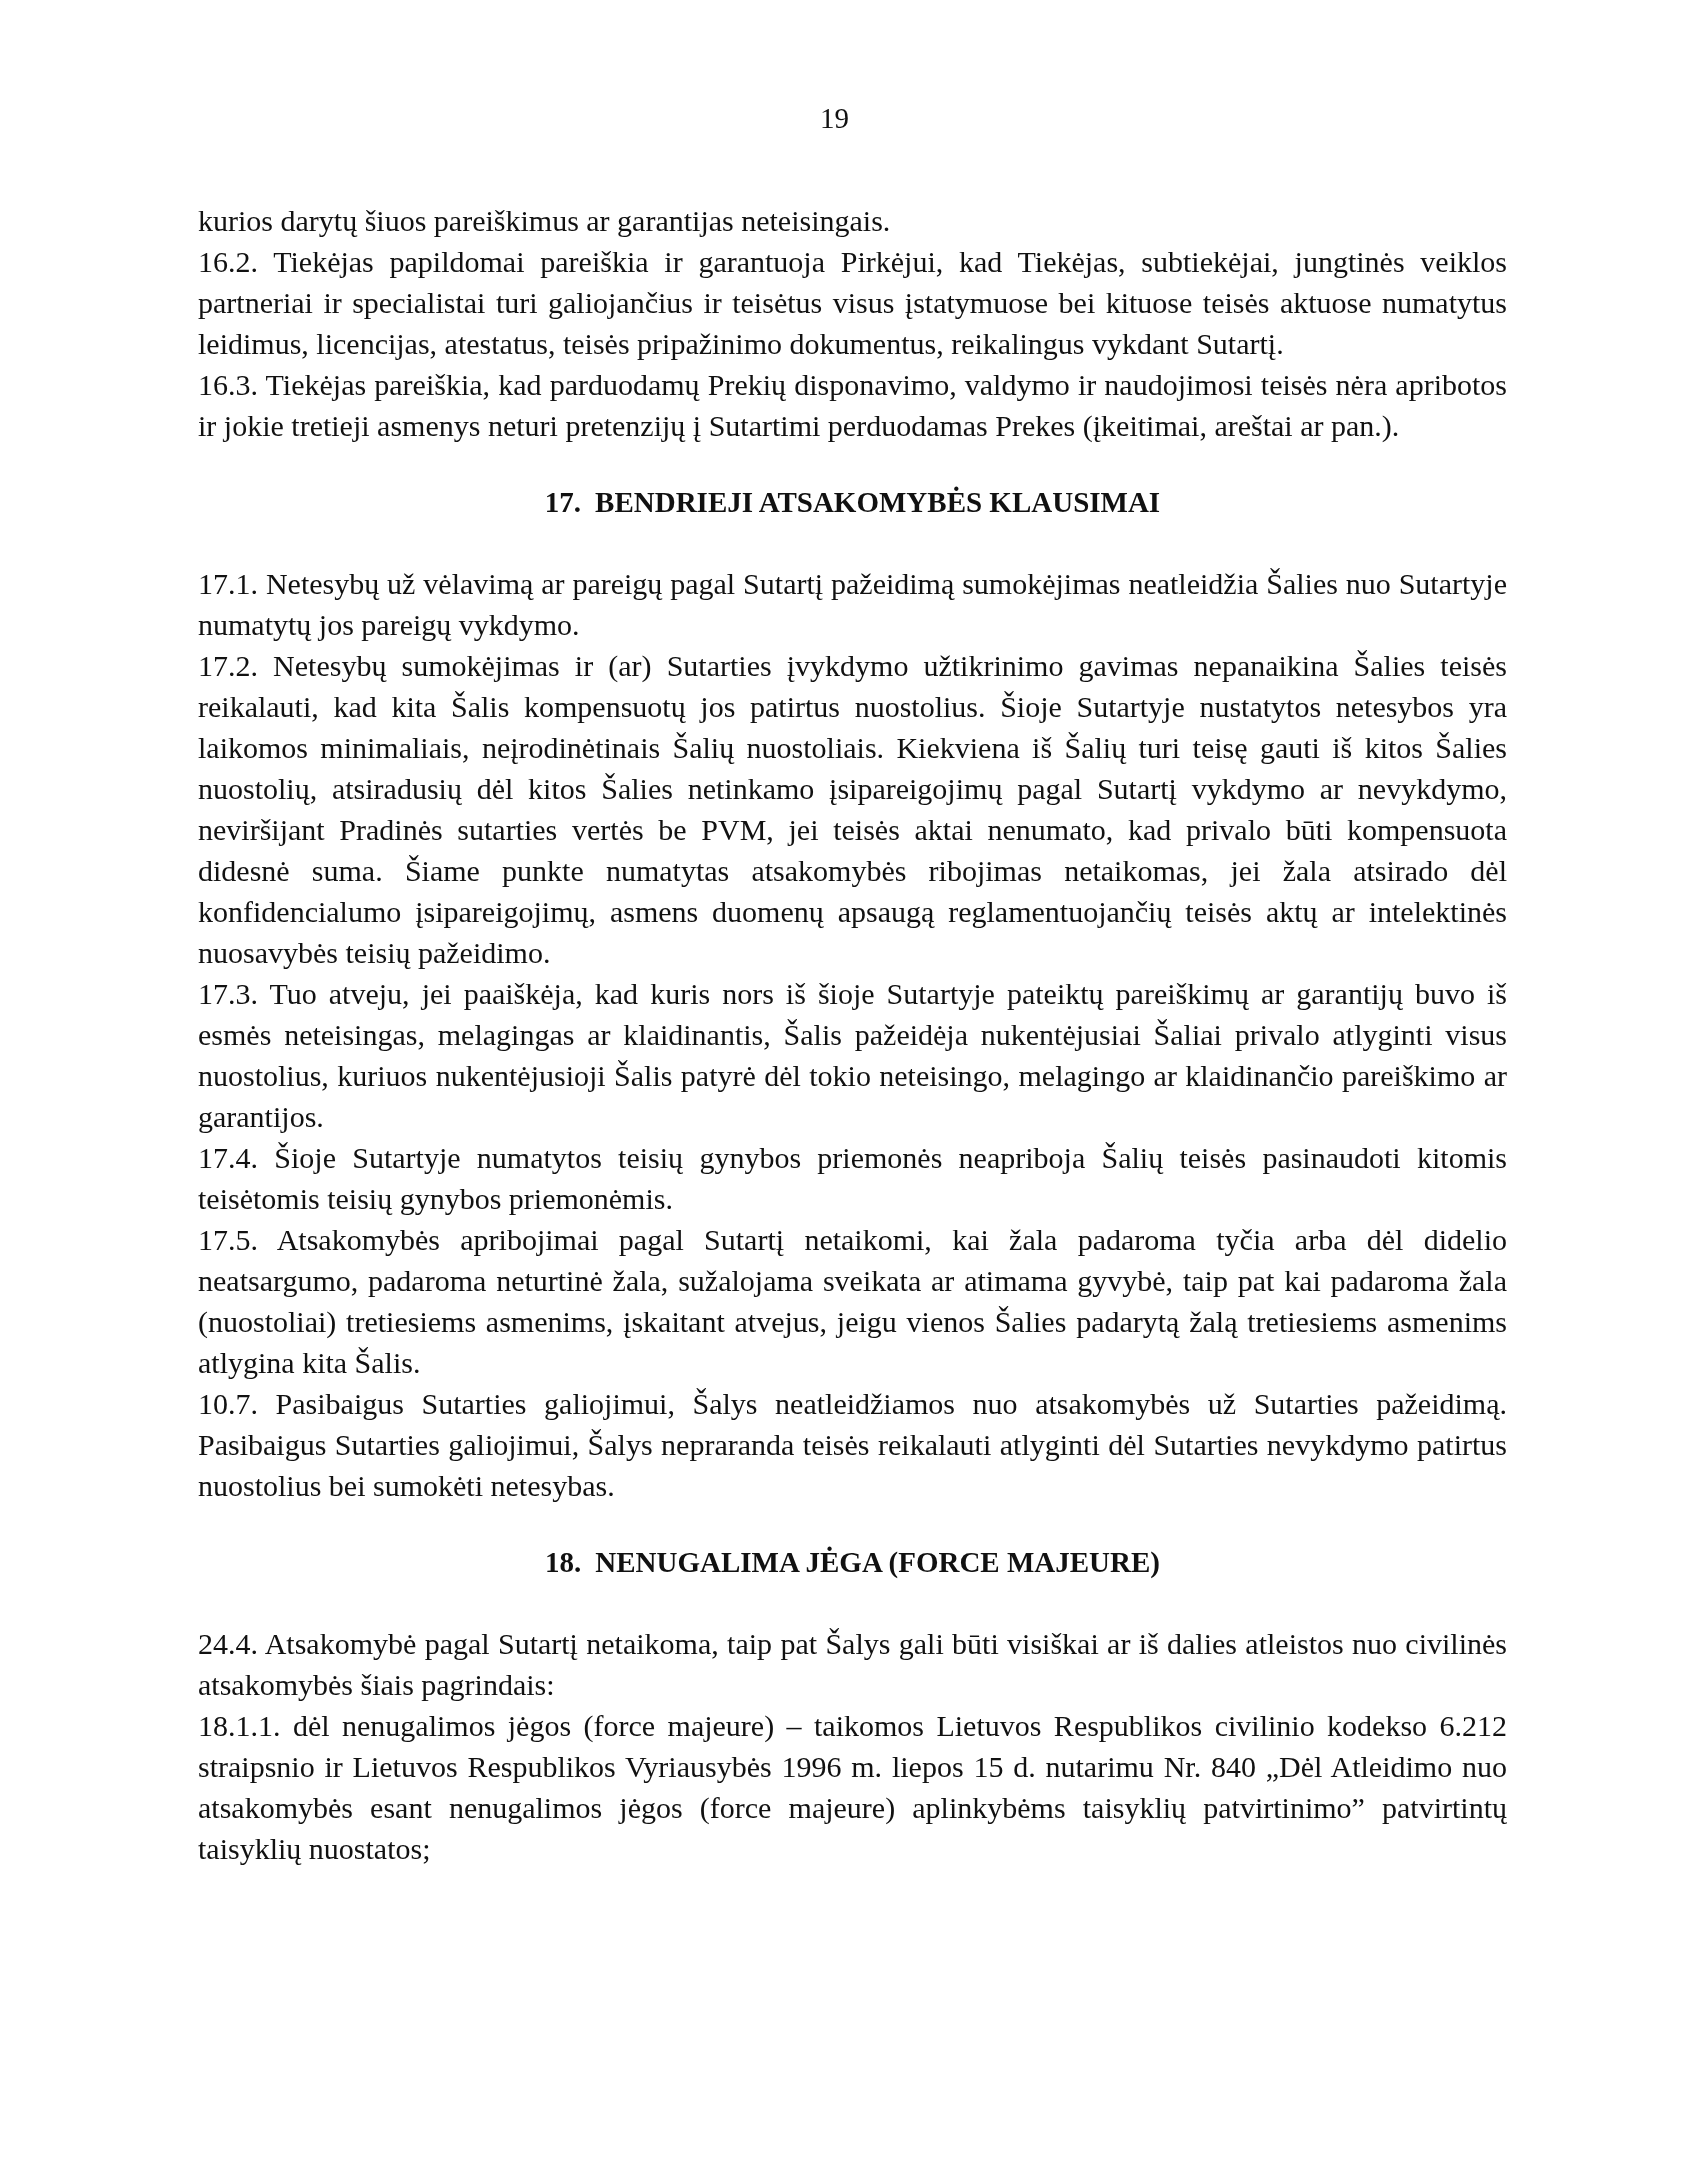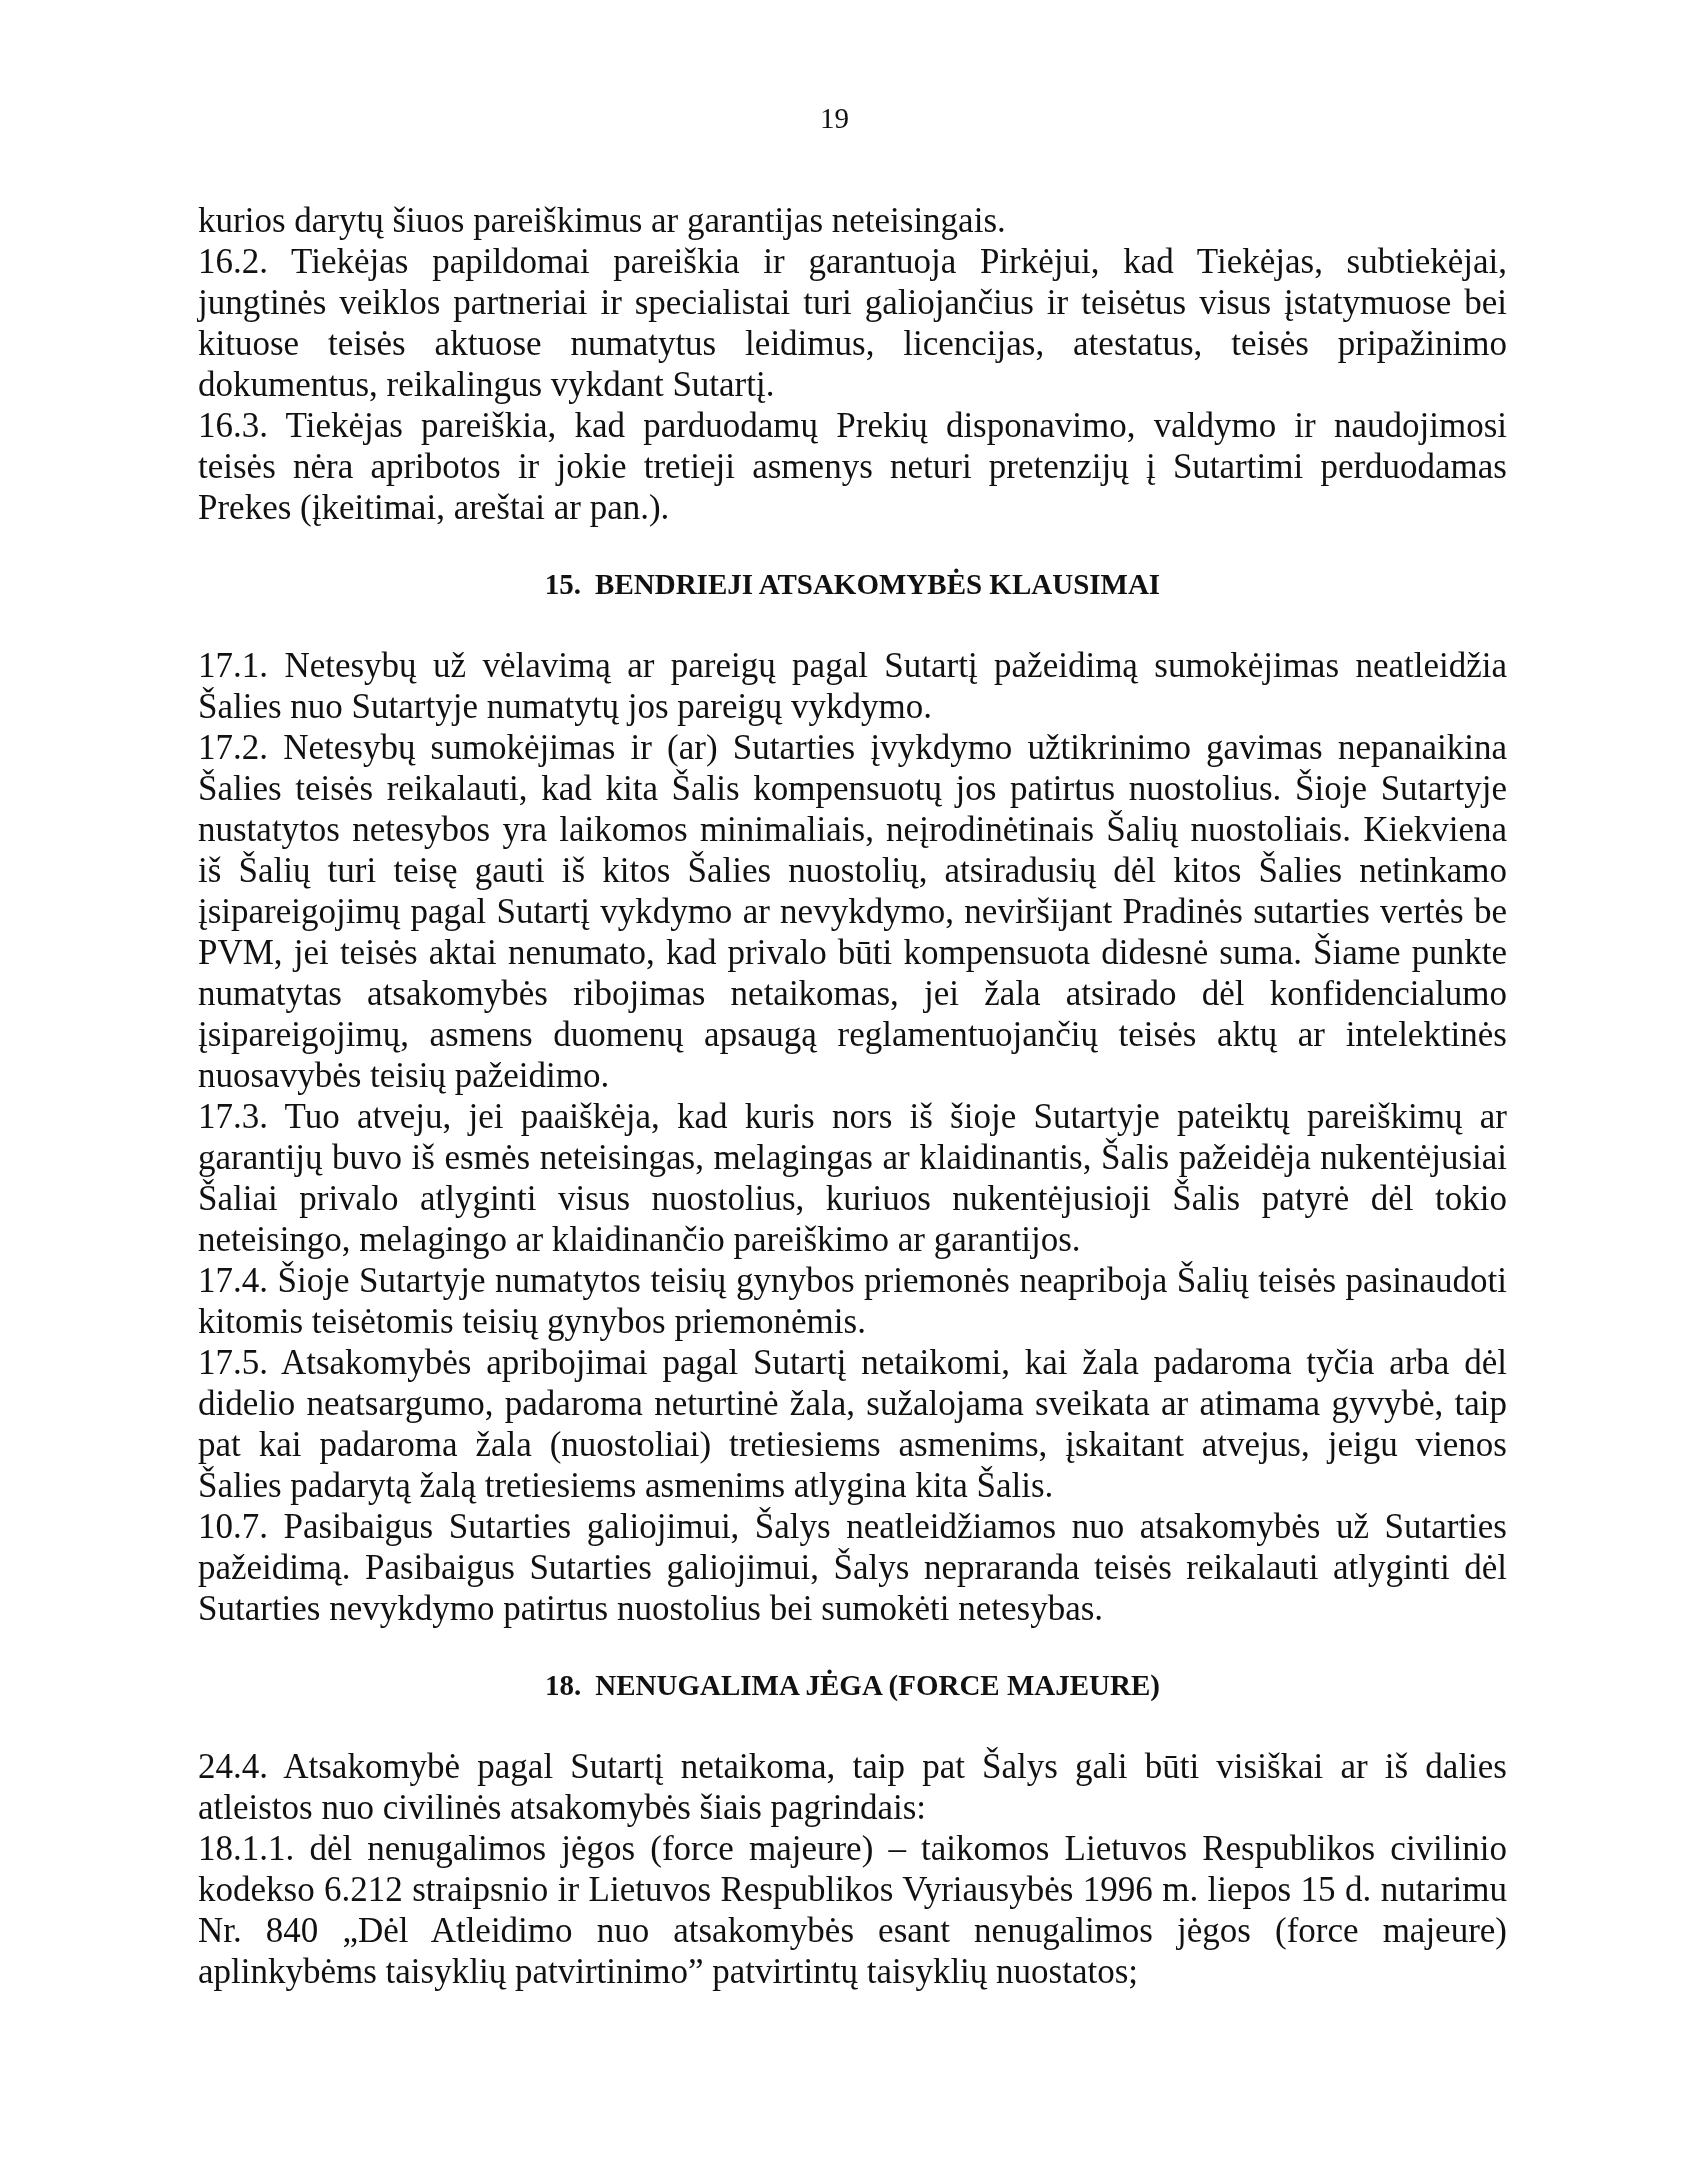--- a/index.html
+++ b/index.html
@@ -1,40 +1,40 @@
 <!DOCTYPE html>
 <html><head>
   <meta charset="utf-8">
   <style>
     html, body { margin: 0; padding: 0; background: #ffffff; }
     body { width: 1683px; height: 2178px; position: relative; overflow: hidden;
            font-family: "Liberation Serif", "DejaVu Serif", serif; color: #111111; }
     .page-number { position: absolute; top: 97px; left: 180px; width: 1309px; text-align: center;
                    font-size: 29px; line-height: 42px; }
     .content { position: absolute; top: 200px; left: 198px; width: 1309px; }
-    .para { font-size: 35px; line-height: 41px; text-align: justify; margin: 0; }
+    .para { font-size: 30px; line-height: 41px; text-align: justify; margin: 0; }
     .heading { font-size: 29px; font-weight: bold; text-align: center; line-height: 41px;
                margin: 36px 0 40px 0; }
     .heading .num { margin-right: 14px; }
   </style>
 </head>
 <body>
 
 <div class="page-number">19</div>
 
 <div class="content">
   <section>
     <p class="para">kurios darytų šiuos pareiškimus ar garantijas neteisingais.</p>
     <p class="para">16.2. Tiekėjas papildomai pareiškia ir garantuoja Pirkėjui, kad Tiekėjas, subtiekėjai, jungtinės veiklos partneriai ir specialistai turi galiojančius ir teisėtus visus įstatymuose bei kituose teisės aktuose numatytus leidimus, licencijas, atestatus, teisės pripažinimo dokumentus, reikalingus vykdant Sutartį.</p>
     <p class="para">16.3. Tiekėjas pareiškia, kad parduodamų Prekių disponavimo, valdymo ir naudojimosi teisės nėra apribotos ir jokie tretieji asmenys neturi pretenzijų į Sutartimi perduodamas Prekes (įkeitimai, areštai ar pan.).</p>
   </section>
 
   <section>
     <h2 class="heading">
-      <span class="num">15.</span><span>BENDRIEJI ATSAKOMYBĖS KLAUSIMAI</span>
+      <span class="num">17.</span><span>BENDRIEJI ATSAKOMYBĖS KLAUSIMAI</span>
     </h2>
     <p class="para">17.1. Netesybų už vėlavimą ar pareigų pagal Sutartį pažeidimą sumokėjimas neatleidžia Šalies nuo Sutartyje numatytų jos pareigų vykdymo.</p>
     <p class="para">17.2. Netesybų sumokėjimas ir (ar) Sutarties įvykdymo užtikrinimo gavimas nepanaikina Šalies teisės reikalauti, kad kita Šalis kompensuotų jos patirtus nuostolius. Šioje Sutartyje nustatytos netesybos yra laikomos minimaliais, neįrodinėtinais Šalių nuostoliais. Kiekviena iš Šalių turi teisę gauti iš kitos Šalies nuostolių, atsiradusių dėl kitos Šalies netinkamo įsipareigojimų pagal Sutartį vykdymo ar nevykdymo, neviršijant Pradinės sutarties vertės be PVM, jei teisės aktai nenumato, kad privalo būti kompensuota didesnė suma. Šiame punkte numatytas atsakomybės ribojimas netaikomas, jei žala atsirado dėl konfidencialumo įsipareigojimų, asmens duomenų apsaugą reglamentuojančių teisės aktų ar intelektinės nuosavybės teisių pažeidimo.</p>
     <p class="para">17.3. Tuo atveju, jei paaiškėja, kad kuris nors iš šioje Sutartyje pateiktų pareiškimų ar garantijų buvo iš esmės neteisingas, melagingas ar klaidinantis, Šalis pažeidėja nukentėjusiai Šaliai privalo atlyginti visus nuostolius, kuriuos nukentėjusioji Šalis patyrė dėl tokio neteisingo, melagingo ar klaidinančio pareiškimo ar garantijos.</p>
     <p class="para">17.4. Šioje Sutartyje numatytos teisių gynybos priemonės neapriboja Šalių teisės pasinaudoti kitomis teisėtomis teisių gynybos priemonėmis.</p>
     <p class="para">17.5. Atsakomybės apribojimai pagal Sutartį netaikomi, kai žala padaroma tyčia arba dėl didelio neatsargumo, padaroma neturtinė žala, sužalojama sveikata ar atimama gyvybė, taip pat kai padaroma žala (nuostoliai) tretiesiems asmenims, įskaitant atvejus, jeigu vienos Šalies padarytą žalą tretiesiems asmenims atlygina kita Šalis.</p>
     <p class="para">10.7. Pasibaigus Sutarties galiojimui, Šalys neatleidžiamos nuo atsakomybės už Sutarties pažeidimą. Pasibaigus Sutarties galiojimui, Šalys nepraranda teisės reikalauti atlyginti dėl Sutarties nevykdymo patirtus nuostolius bei sumokėti netesybas.</p>
   </section>
 
   <section>

